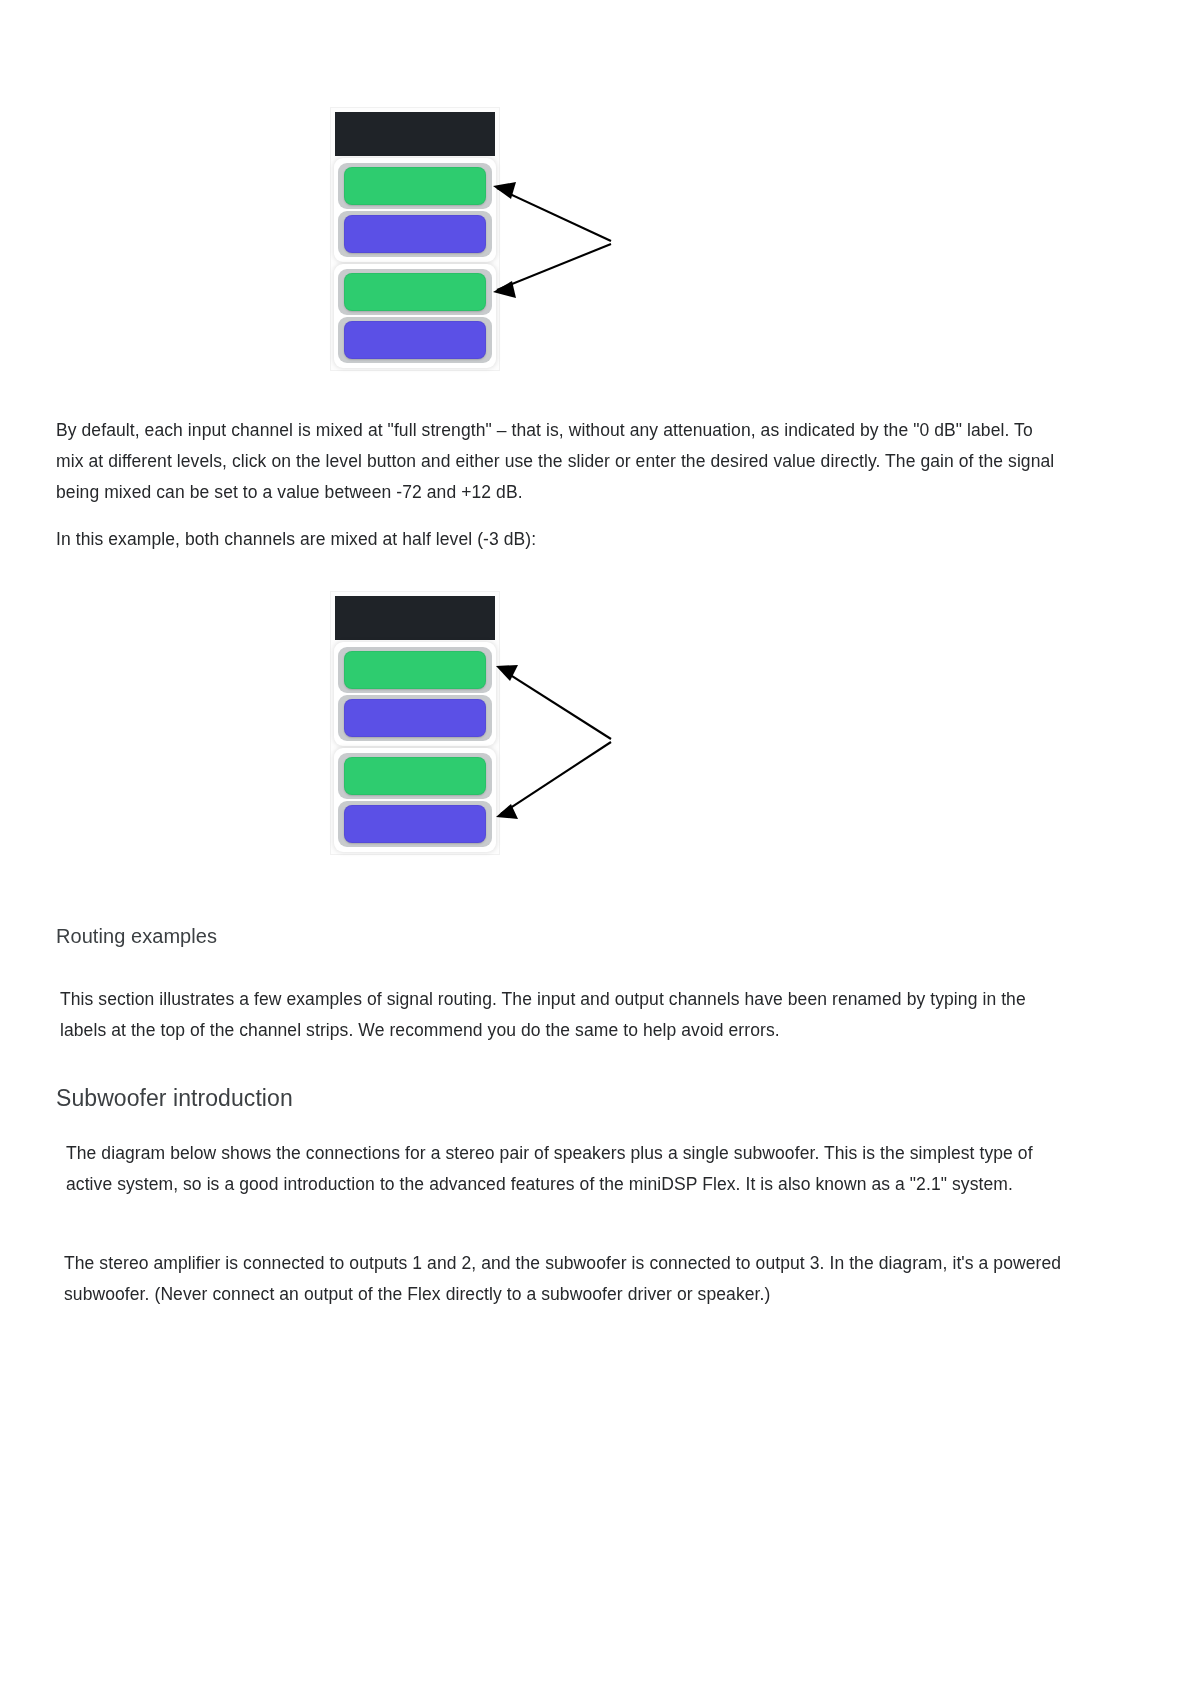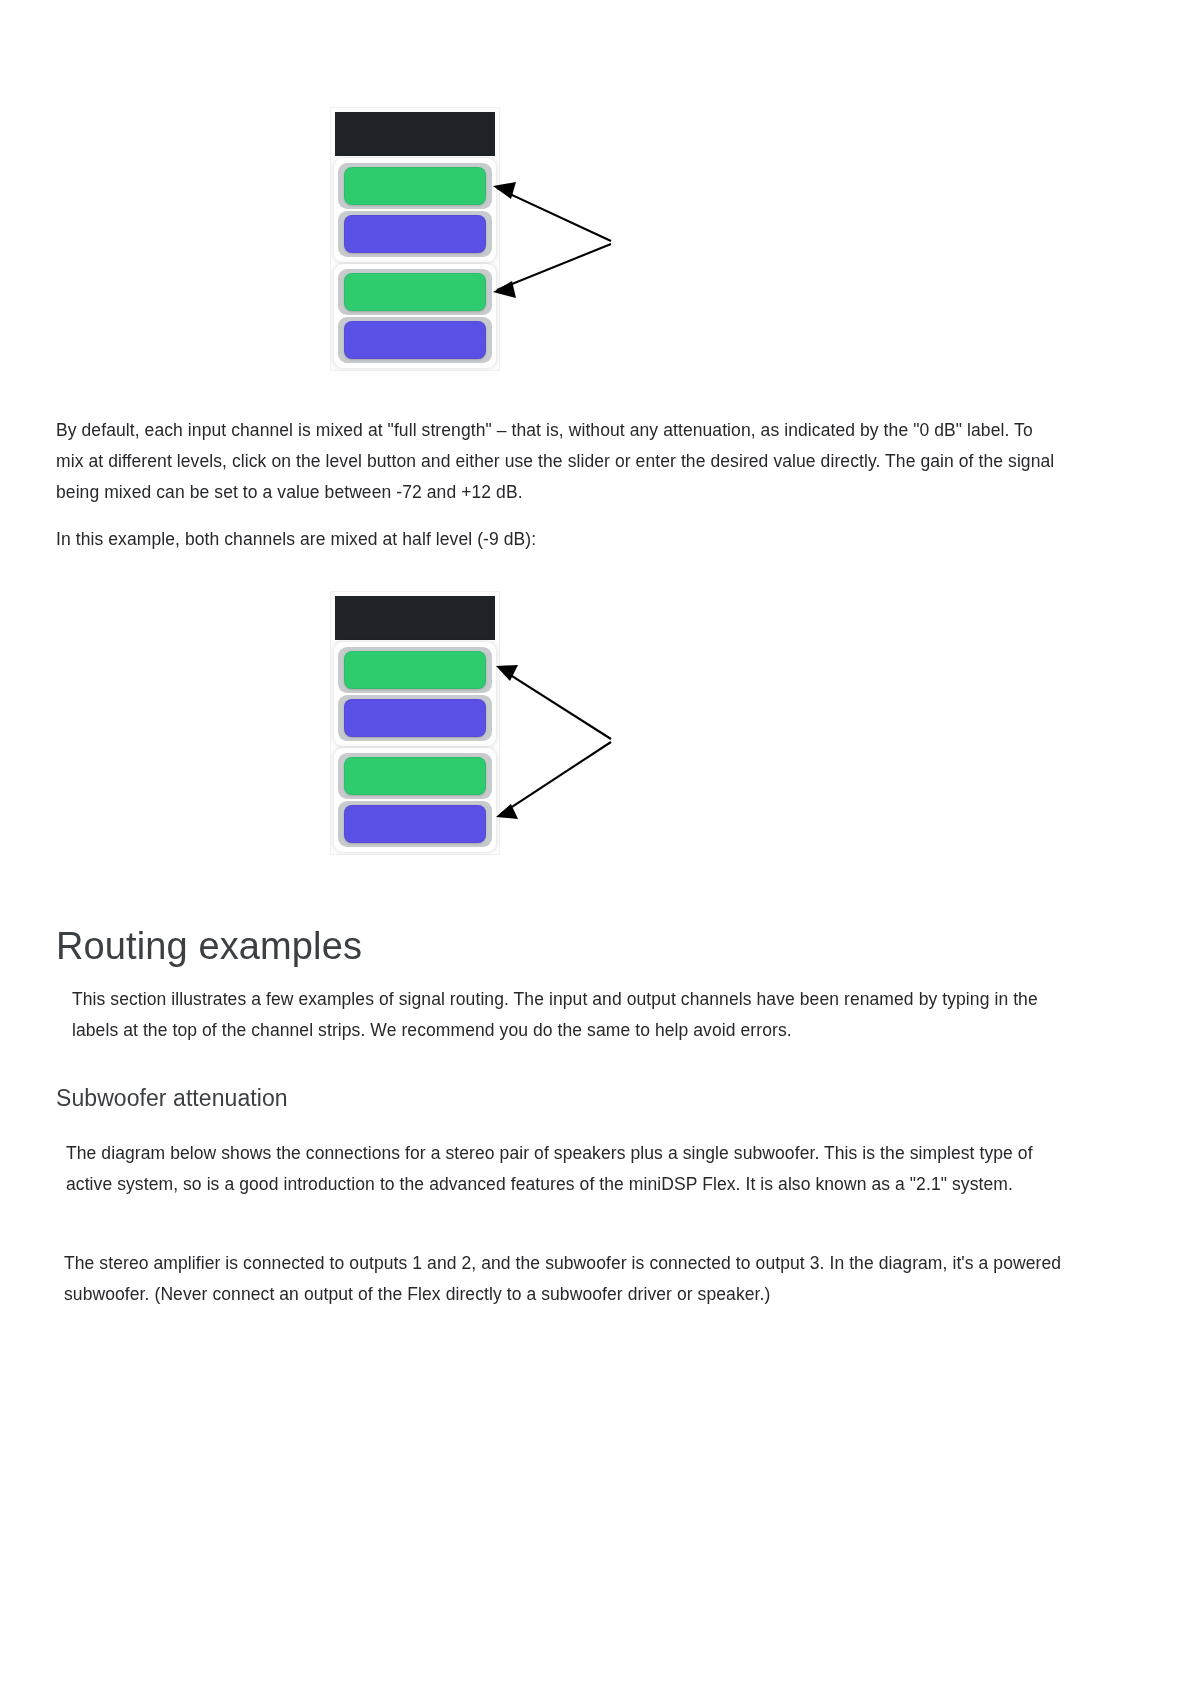--- a/index.html
+++ b/index.html
@@ -30,21 +30,21 @@
 
   
   p.body-text {
     font-size: 17.5px;
     line-height: 31px;
     color: #26282b;
     margin: 0;
     letter-spacing: 0.005em;
   }
   h2.section-heading {
-    font-size: 38px;
+    font-size: 20px;
     font-weight: 400;
     color: #3c4043;
     margin: 0;
     letter-spacing: 0.003em;
   }
   h3.sub-heading {
     font-size: 23px;
     font-weight: 400;
     color: #3c4043;
     margin: 0;
@@ -99,21 +99,21 @@
 
   
   #fig1 { left: 219px; top: 108px; }
   #fig1 .mixer-shot { left: 56px; top: 0; }
   #fig2 { left: 219px; top: 592px; }
   #fig2 .mixer-shot { left: 56px; top: 0; }
 
   #para1 { position: absolute; left: 0px; top: 415px; width: 1000px; }
   #para2 { position: absolute; left: 0px; top: 524px; width: 1000px; }
   #h-routing { position: absolute; left: 0px; top: 925px; width: 1000px; }
-  #para3 { position: absolute; left: 16px; top: 984px; width: 990px; }
+  #para3 { position: absolute; left: 4px; top: 984px; width: 990px; }
   #h-sub { position: absolute; left: 0px; top: 1085px; width: 1000px; }
   #para4 { position: absolute; left: 0px; top: 1138px; width: 992px; margin-left: 10px; }
   #para5 { position: absolute; left: 8px; top: 1248px; width: 1000px; }
 </style>
 </head>
 <body>
 
 <div class="page">
   <div class="content">
 
@@ -145,21 +145,21 @@
           <line x1="336" y1="133" x2="222" y2="80"></line>
           <line x1="336" y1="136" x2="222" y2="182"></line>
         </g>
         <polygon points="218,78 241,74 236,91" fill="#000000"></polygon>
         <polygon points="218,184 237,173 241,190" fill="#000000"></polygon>
       </svg>
     </div>
 
     <p class="body-text" id="para1">By default, each input channel is mixed at "full strength" – that is, without any attenuation, as indicated by the "0 dB" label. To mix at different levels, click on the level button and either use the slider or enter the desired value directly. The gain of the signal being mixed can be set to a value between -72 and +12 dB.</p>
 
-    <p class="body-text" id="para2">In this example, both channels are mixed at half level (-9 dB):</p>
+    <p class="body-text" id="para2">In this example, both channels are mixed at half level (-3 dB):</p>
 
     <div class="figure" id="fig2">
       <div class="mixer-shot">
         <div class="mixer-header"></div>
 
         <div class="strip-group">
           <div class="cell-shell">
             <div class="cell green"></div>
           </div>
           <div class="cell-shell">
@@ -184,20 +184,20 @@
         </g>
         <polygon points="221,74 243,73 235,89" fill="#000000"></polygon>
         <polygon points="221,225 236,212 243,227" fill="#000000"></polygon>
       </svg>
     </div>
 
     <h2 class="section-heading" id="h-routing">Routing examples</h2>
 
     <p class="body-text" id="para3">This section illustrates a few examples of signal routing. The input and output channels have been renamed by typing in the labels at the top of the channel strips. We recommend you do the same to help avoid errors.</p>
 
-    <h3 class="sub-heading" id="h-sub">Subwoofer attenuation</h3>
+    <h3 class="sub-heading" id="h-sub">Subwoofer introduction</h3>
 
     <p class="body-text" id="para4">The diagram below shows the connections for a stereo pair of speakers plus a single subwoofer. This is the simplest type of active system, so is a good introduction to the advanced features of the miniDSP Flex. It is also known as a "2.1" system.</p>
 
     <p class="body-text" id="para5">The stereo amplifier is connected to outputs 1 and 2, and the subwoofer is connected to output 3. In the diagram, it's a powered subwoofer. (Never connect an output of the Flex directly to a subwoofer driver or speaker.)</p>
 
   </div>
 </div>
 
 </body></html>

